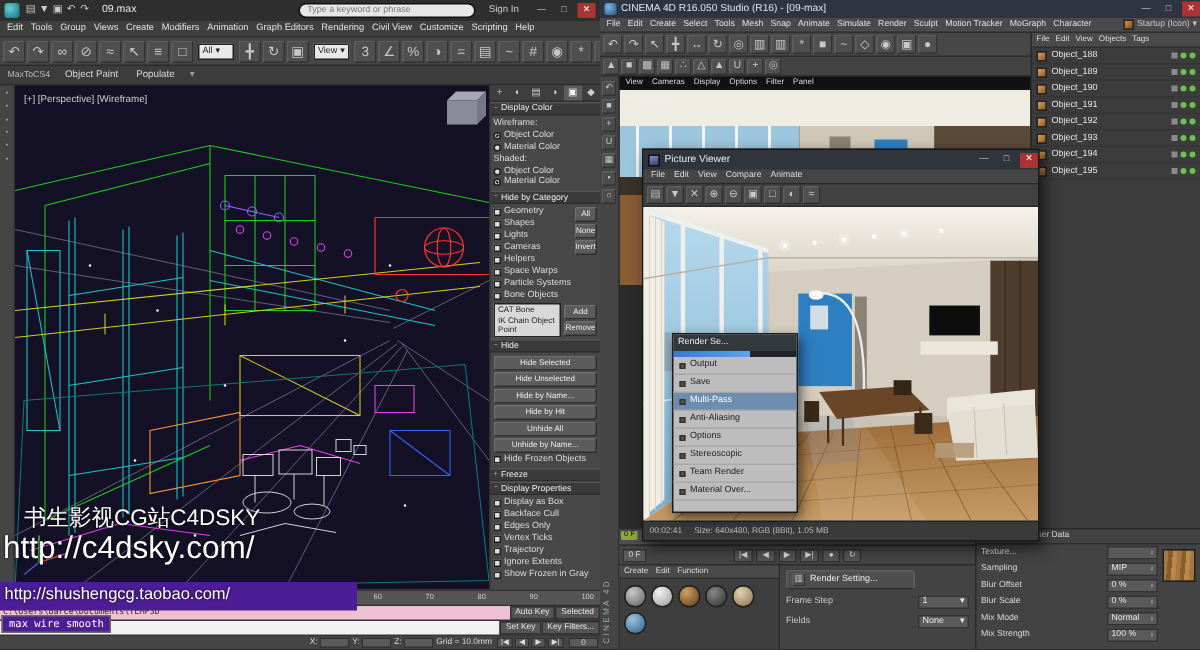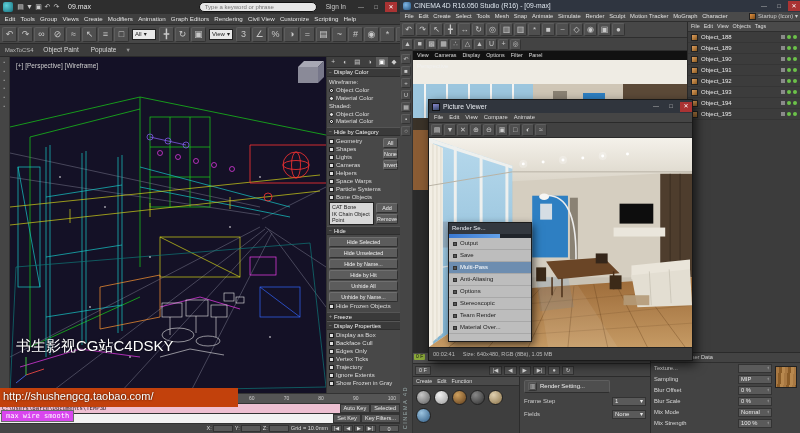--- a/index.html
+++ b/index.html
@@ -55,21 +55,21 @@
 .mx-ruler{height:10px;background:#555;border-top:1px solid #333;display:flex;align-items:center;justify-content:space-between;padding:0 4px;font-size:5px;color:#ccc;position:relative}
 .mx-slider{position:absolute;left:2px;top:1px;background:#777;border:1px solid #999;font-size:5px;color:#111;padding:0 2px;border-radius:2px}
 .mx-rowA,.mx-rowB,.mx-rowC{height:10px;display:flex;align-items:stretch;background:#454545;border-top:1px solid #333}
 .mx-macro{flex:1;background:#eec0d2;color:#35232b;font-family:"DejaVu Sans Mono",monospace;font-size:5.6px;display:flex;align-items:center;padding:0 2px;white-space:nowrap;overflow:hidden}
 .mx-listener{flex:1;background:#f2f2f2;display:flex;align-items:center}
 .mx-caret{width:28px;height:7px;background:#2a52b8;margin-left:2px}
 .mx-sbtn{display:flex;align-items:center;background:#555;border:1px solid #333;padding:0 3px;font-size:5.6px;color:#e8e8e8;white-space:nowrap}
 .mx-xyz{display:flex;align-items:center;gap:1px;font-size:5.6px;color:#ddd;padding:0 1px}
 .mx-field{width:20px;height:7px;background:#5a5a5a;border:1px solid #333}
 .mx-status-txt{flex:1;display:flex;align-items:center;padding:0 3px;color:#ccc;font-size:5.6px}
-.mx-tooltip{position:absolute;left:1px;top:410px;background:#d946ef;border:1px solid #6a6a6a;color:#fff;font-family:"DejaVu Sans Mono",monospace;font-size:7px;padding:1px 4px;z-index:6}
+.mx-tooltip{position:absolute;left:1px;top:410px;background:#4c1d95;border:1px solid #6a6a6a;color:#fff;font-family:"DejaVu Sans Mono",monospace;font-size:7px;padding:1px 4px;z-index:6}
 .trn{display:flex;align-items:center;gap:1px;padding:0 2px}
 .trn i{font-style:normal;font-size:5px;background:#555;border:1px solid #333;padding:0 2px;color:#ddd}
 
 #c4d{left:400px;width:400px;background:#3f3f3f}
 .c4-title{height:12px;background:#2f3540;display:flex;align-items:center;gap:3px;padding:0 0 0 3px;font-size:6.8px;color:#dce4ec}
 .c4-appicon{width:8px;height:8px;border-radius:2px;background:radial-gradient(circle at 35% 35%,#7fb6e8,#23527e)}
 .c4-title .sp{flex:1}
 .c4-menus{height:10px;background:#4a4a4a;display:flex;align-items:center;padding:0 2px;border-bottom:1px solid #2e2e2e}
 .c4-menus .mi{padding:0 2.4px;font-size:5.8px;color:#e0e0e0;white-space:nowrap}
 .c4-layout{margin-left:auto;display:flex;align-items:center;gap:2px;font-size:5.8px;color:#ccc}
@@ -137,21 +137,21 @@
 .c4-attrs{position:absolute;left:250px;top:352px;width:150px;height:81px;background:#434343;border-top:1px solid #2a2a2a;border-left:1px solid #2a2a2a;padding:0 3px}
 .c4-attrmenus{height:10px;display:flex;gap:5px;align-items:center;background:transparent;border-bottom:1px solid #2e2e2e;margin:0 -3px;padding:0 3px}
 .c4-attrmenus .mi{font-size:5.6px;color:#ddd}
 .c4-attrrow{display:flex;align-items:center;gap:3px;height:11px;font-size:5.8px;color:#d8d8d8}
 .c4-attrrow .lab{flex:1;white-space:nowrap;overflow:hidden}
 .c4-thumb{position:absolute;right:3px;top:13px;width:22px;height:22px;border:1px solid #222;background:repeating-linear-gradient(95deg,#a87842 0 3px,#8a5c28 3px 6px,#b8884e 6px 9px)}
 
 .wm{position:absolute;z-index:9;color:#fff;text-shadow:0 0 2px rgba(0,0,0,.85);white-space:nowrap}
 #wm1{left:16px;top:337px;font-size:15px}
 #wm2{left:2px;top:354px;font-size:21px}
-#wm3{left:0;top:388px;width:238px;background:#c2410c;font-size:11px;padding:2px 0 4px 3px}
+#wm3{left:0;top:388px;width:238px;background:#4c1d95;font-size:11px;padding:2px 0 4px 3px}
 .mini{font-size:5px;color:#aaa}
 </style>
 </head>
 <body>
 
 <div id="root">
 
   <section id="max">
     <div class="mx-title">
       <span class="mx-logo"></span>
@@ -1053,14 +1053,15 @@
         </div>
           <div class="rs-row">
           <span class="rs-dot"></span>
           <span>Material Over...</span>
         </div>
         </div>
     </div>
   </section>
 
   <div class="wm" id="wm1">书生影视CG站C4DSKY</div>
+  <div class="wm" id="wm2">http://c4dsky.com/</div>
   <div class="wm" id="wm3">http://shushengcg.taobao.com/</div>
 </div>
 
 </body></html>

